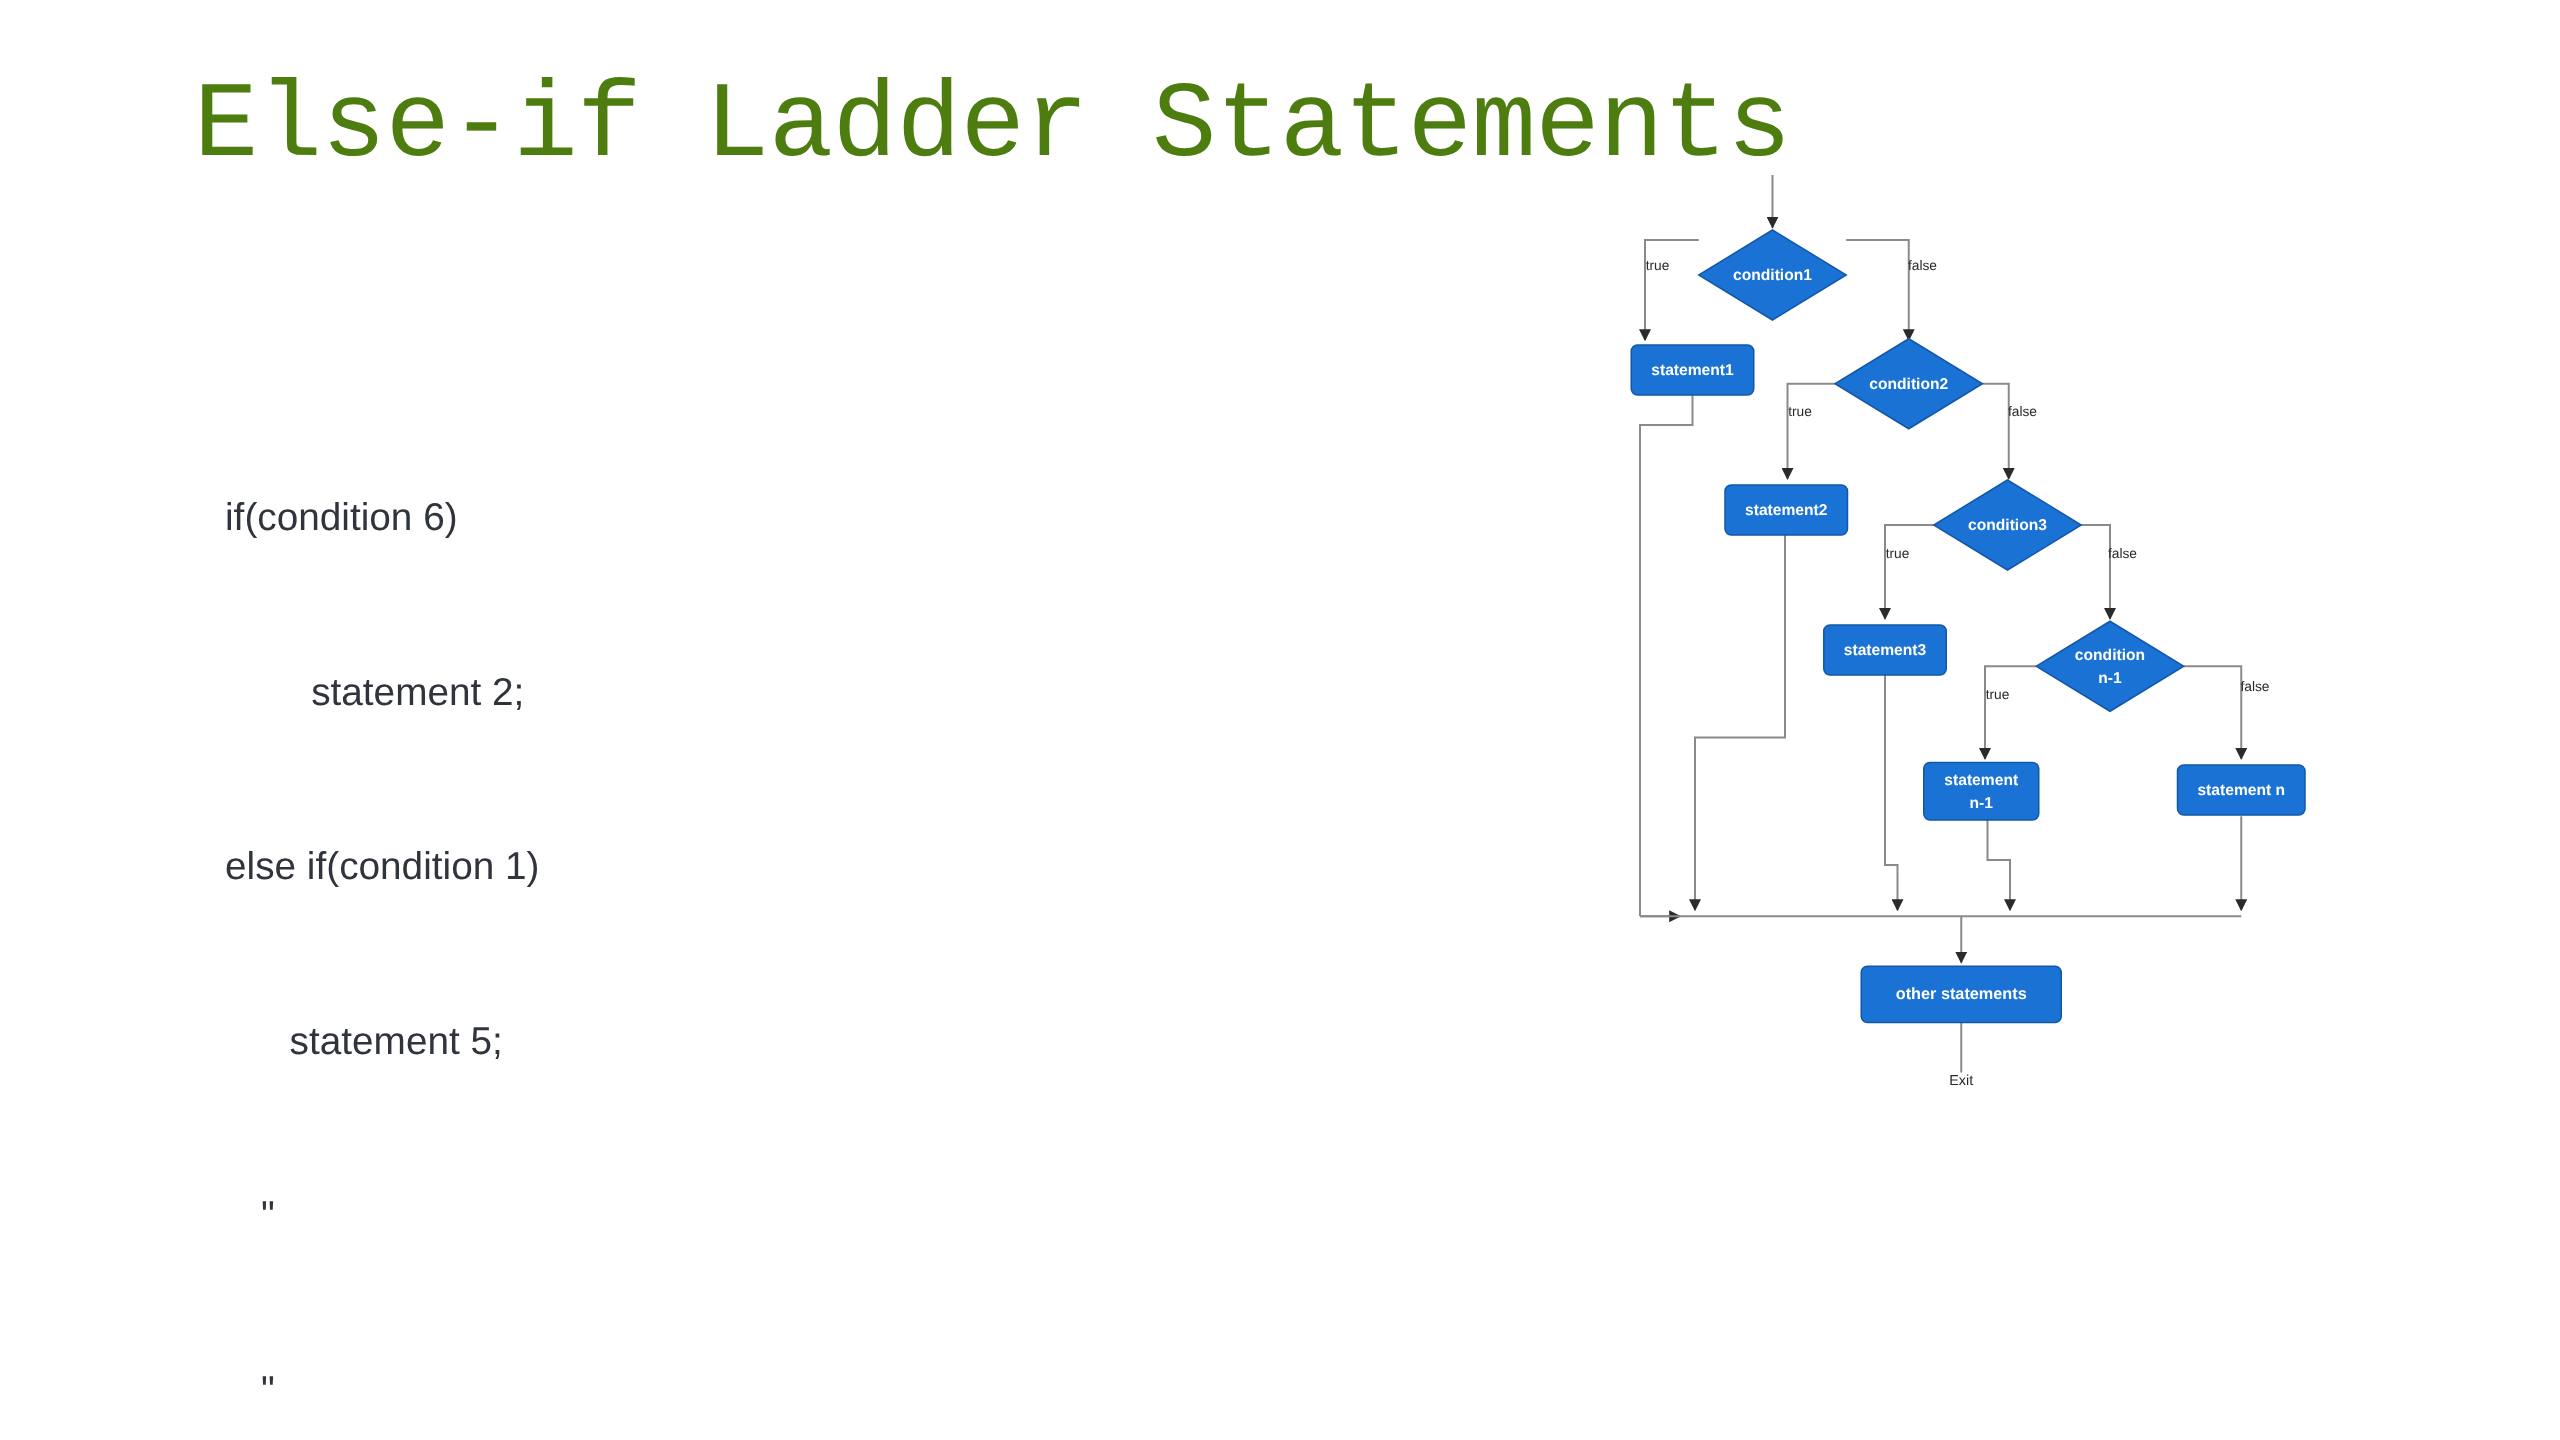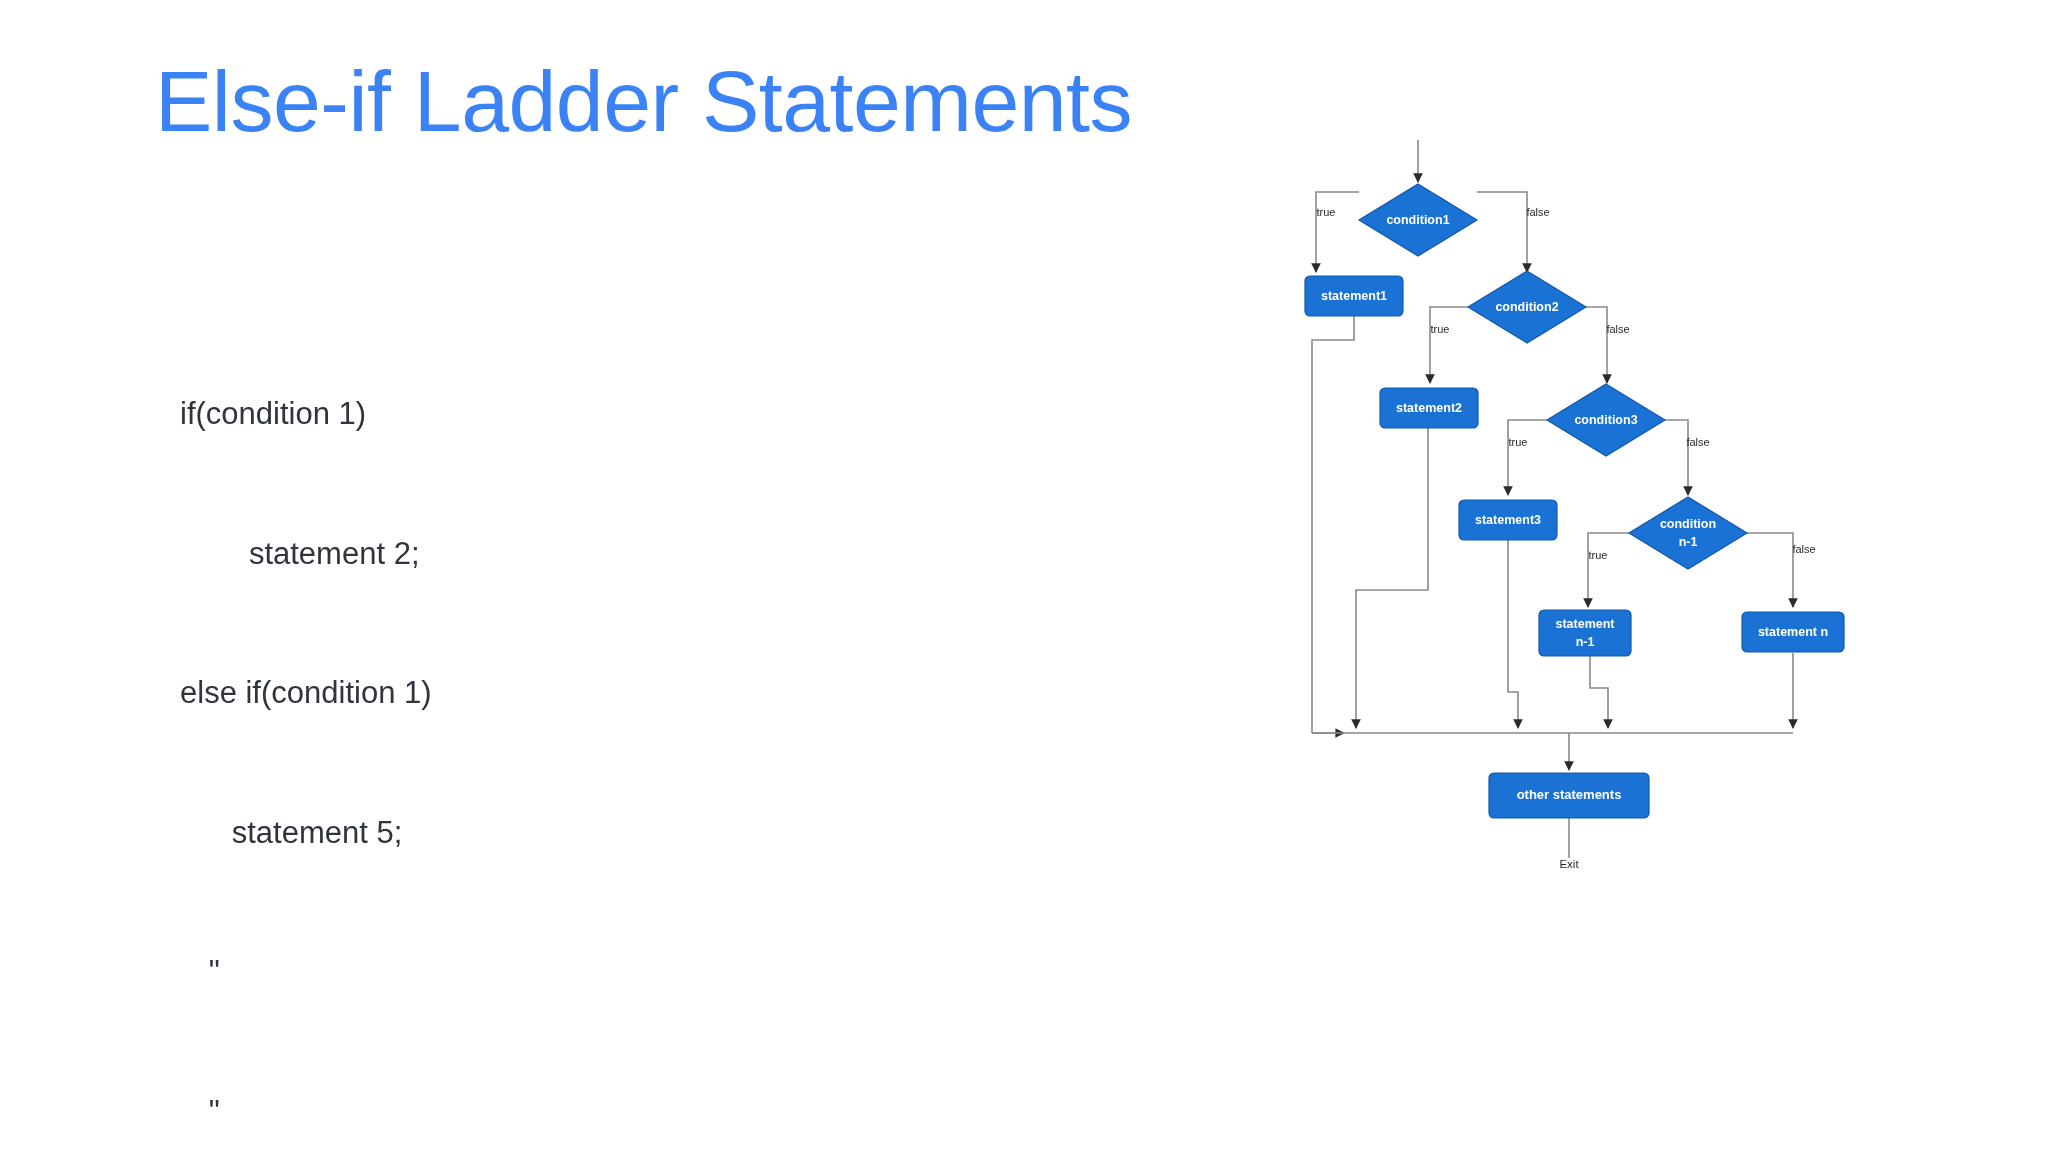--- a/index.html
+++ b/index.html
@@ -21,23 +21,24 @@
     background: #ffffff;
   }
   
   #slide-title {
     position: absolute;
     left: 155px;
     top: 56px;
     font-size: 86px;
     line-height: 1.05;
     font-weight: 400;
-    color: #3b82f6;
+    color: #4d7c0f;
     letter-spacing: -0.5px;
     white-space: nowrap;
+    font-family: Liberation Mono, monospace;
   }
   
   #code-block {
     position: absolute;
     left: 180px;
     top: 298px;
     width: 560px;
     font-size: 31px;
     line-height: 46.5px;
     color: #30343c;
@@ -82,21 +83,21 @@
   }
 </style>
 </head>
 <body>
 
 <div id="slide">
 
   <div id="slide-title">Else-if Ladder Statements</div>
 
   <div id="code-block">
-    <span class="code-line">if(condition 1)</span>
+    <span class="code-line">if(condition 6)</span>
     <span class="code-line">        statement 2;</span>
     <span class="code-line">else if(condition 1)</span>
     <span class="code-line">      statement 5;</span>
     <span class="ditto">   "</span>
     <span class="ditto">   "</span>
     
     
     
     
   </div>

